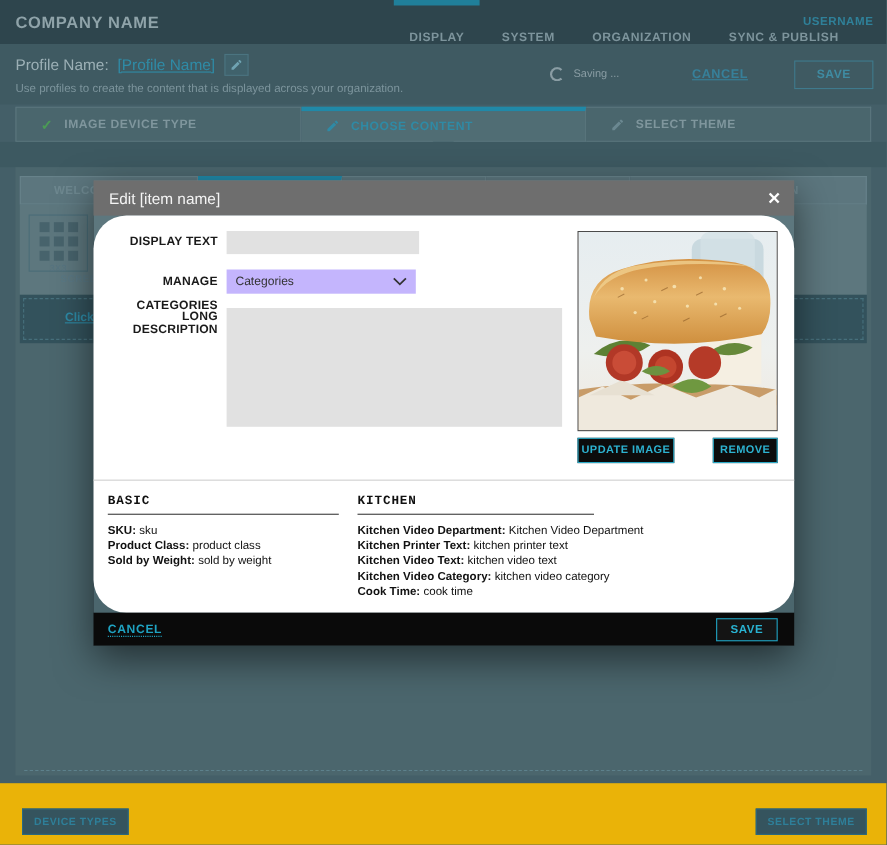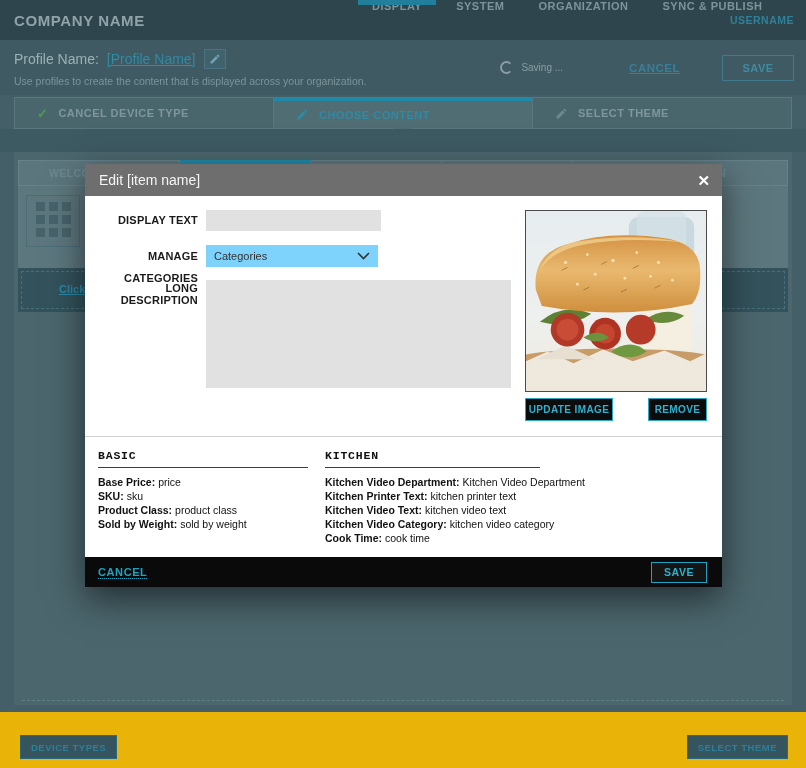--- a/index.html
+++ b/index.html
@@ -3,21 +3,21 @@
 <meta charset="utf-8">
 <style>
   * { margin:0; padding:0; box-sizing:border-box; }
   html,body { width:806px; height:768px; overflow:hidden; }
   body { font-family:"Liberation Sans", sans-serif; position:relative; background:#445f68; }
 
   
   .topbar { position:absolute; left:0; top:0; width:806px; height:40px; background:#2e454d; }
   .brand { position:absolute; left:14px; top:12px; font-size:15px; font-weight:600; letter-spacing:.6px; color:#8fa3a9; }
   .nav { position:absolute; left:372px; top:0; height:40px; display:flex; gap:34px; }
-  .nav-item { position:relative; height:40px; display:flex; align-items:flex-start; font-size:11px; font-weight:bold; letter-spacing:.5px; color:#7d949c; cursor:pointer; }
+  .nav-item { position:relative; height:40px; display:flex; align-items:flex-end; font-size:11px; font-weight:bold; letter-spacing:.5px; color:#7d949c; cursor:pointer; }
   .nav-item.active::before { content:""; position:absolute; top:0; left:-14px; right:-14px; height:5px; background:#207f9a; }
   .username { position:absolute; right:12px; top:0; height:40px; display:flex; align-items:center; font-size:10.5px; font-weight:bold; letter-spacing:.5px; color:#2f8099; cursor:pointer; }
 
   
   .profilebar { position:absolute; left:0; top:40px; width:806px; height:55px; background:#3f5a62; }
   .pb-row1 { position:absolute; left:14px; top:9px; display:flex; align-items:center; gap:8px; }
   .pb-label { font-size:14px; color:#9cb0b6; }
   .pb-name { font-size:14px; color:#2f8ba6; text-decoration:underline; cursor:pointer; }
   .pb-edit { width:22px; height:20px; background:#40626c; border:1px solid #4b7480; display:flex; align-items:center; justify-content:center; cursor:pointer; }
   .pb-edit svg { width:12px; height:12px; fill:#6fa3b2; }
@@ -63,27 +63,27 @@
   .bottombar { position:absolute; left:0; top:712px; width:806px; height:56px; background:#eab308; }
   .bb-btn { position:absolute; top:23px; height:24px; background:#35545e; border:1px solid #2a6a80; color:#2e7f99; font-size:9.5px; font-weight:bold; letter-spacing:.5px; cursor:pointer; font-family:inherit; padding:0 10px; }
   .bb-left { left:20px; }
   .bb-right { right:18px; }
 
   
   .modal { position:absolute; left:85px; top:164px; width:637px; height:423px; z-index:10; box-shadow:0 12px 34px rgba(0,0,0,.55); }
   .m-header { height:32px; background:#6e6e6e; display:flex; align-items:center;text-align:right; }
   .m-title { margin-left:14px; font-size:14px; color:#f4f4f4; }
   .m-close { margin-left:auto; margin-right:12px; color:#fff; font-size:15px; font-weight:bold; cursor:pointer; line-height:1; }
-  .m-body { position:relative; height:361px; background:#ffffff; }
+  .m-body { position:relative; height:361px; background:#ffffff;border-radius:30px; }
   .f-label { position:absolute; left:0; width:113px; text-align:right; font-size:11px; font-weight:bold; color:#1a1a1a; letter-spacing:.2px; }
   .lbl1 { top:14px; height:21px; line-height:21px; }
   .lbl2 { top:49px; height:22px; line-height:22px; }
   .lbl3 { top:86px; }
   .f-input { position:absolute; left:121px; top:14px; width:175px; height:21px; background:#e1e1e1; border:none; outline:none; font-family:inherit; font-size:11px; padding:0 6px; }
-  .f-select { position:absolute; left:121px; top:49px; width:172px; height:22px; background:#7dd3fc; display:flex; align-items:center; padding:0 8px; font-size:11px; color:#333; cursor:pointer; }
+  .f-select { position:absolute; left:121px; top:49px; width:172px; height:22px; background:#c4b5fd; display:flex; align-items:center; padding:0 8px; font-size:11px; color:#333; cursor:pointer; }
   .f-select .chev { margin-left:auto; display:flex; }
   .f-textarea { position:absolute; left:121px; top:84px; width:305px; height:108px; background:#e1e1e1; border:none; outline:none; resize:none; font-family:inherit; font-size:11px; padding:5px 6px; }
   .m-image { position:absolute; left:440px; top:14px; width:182px; height:182px; border:1px solid #4a4a4a; overflow:hidden; }
   .m-image svg { display:block; width:100%; height:100%; }
   .btn-dark { position:absolute; top:202px; height:23px; background:#0c0c0c; border:1px solid #2aa9c6; color:#2db2d0; font-size:10px; font-weight:bold; letter-spacing:.4px; cursor:pointer; font-family:inherit; }
   .btn-update { left:440px; width:88px; }
   .btn-remove { left:563px; width:59px; }
   .m-divider { position:absolute; left:0; right:0; top:240px; border-top:1px solid #cfcfcf; }
   .m-section { position:absolute; top:253px; }
   .sec-basic { left:13px; width:210px; }
@@ -134,21 +134,21 @@
     <span class="spinner"></span>
     <span class="saving">Saving ...</span>
     <button class="pb-cancel">CANCEL</button>
     <button class="pb-save">SAVE</button>
   </div>
 </div>
 
 <div class="steps">
   <div class="step">
     <span class="ic ic-check">✓</span>
-    <span>CANCEL DEVICE TYPE</span>
+    <span>IMAGE DEVICE TYPE</span>
   </div>
   <div class="step active">
     <span class="ic ic-pencil">
         <svg viewBox="0 0 24 24">
           <path d="M3 17.25V21h3.75L17.8 9.94l-3.75-3.75L3 17.25zM20.7 7.04c.39-.39.39-1.02 0-1.41l-2.34-2.34a.996.996 0 0 0-1.41 0l-1.83 1.83 3.75 3.75 1.83-1.83z"></path>
         </svg>
       </span>
     <span>CHOOSE CONTENT</span>
   </div>
   <div class="step">
@@ -279,21 +279,20 @@
         </g>
       </svg>
     </div>
     <button class="btn-dark btn-update">UPDATE IMAGE</button>
     <button class="btn-dark btn-remove">REMOVE</button>
 
     <div class="m-divider"></div>
 
     <div class="m-section sec-basic">
       <div class="sec-title">BASIC</div>
-      <div class="sec-row"><b>Base Price:</b><span>price</span></div>
       <div class="sec-row"><b>SKU:</b><span>sku</span></div>
       <div class="sec-row"><b>Product Class:</b><span>product class</span></div>
       <div class="sec-row"><b>Sold by Weight:</b><span>sold by weight</span></div>
     </div>
 
     <div class="m-section sec-kitchen">
       <div class="sec-title">KITCHEN</div>
       <div class="sec-row"><b>Kitchen Video Department:</b><span>Kitchen Video Department</span></div>
       <div class="sec-row"><b>Kitchen Printer Text:</b><span>kitchen printer text</span></div>
       <div class="sec-row"><b>Kitchen Video Text:</b><span>kitchen video text</span></div>

